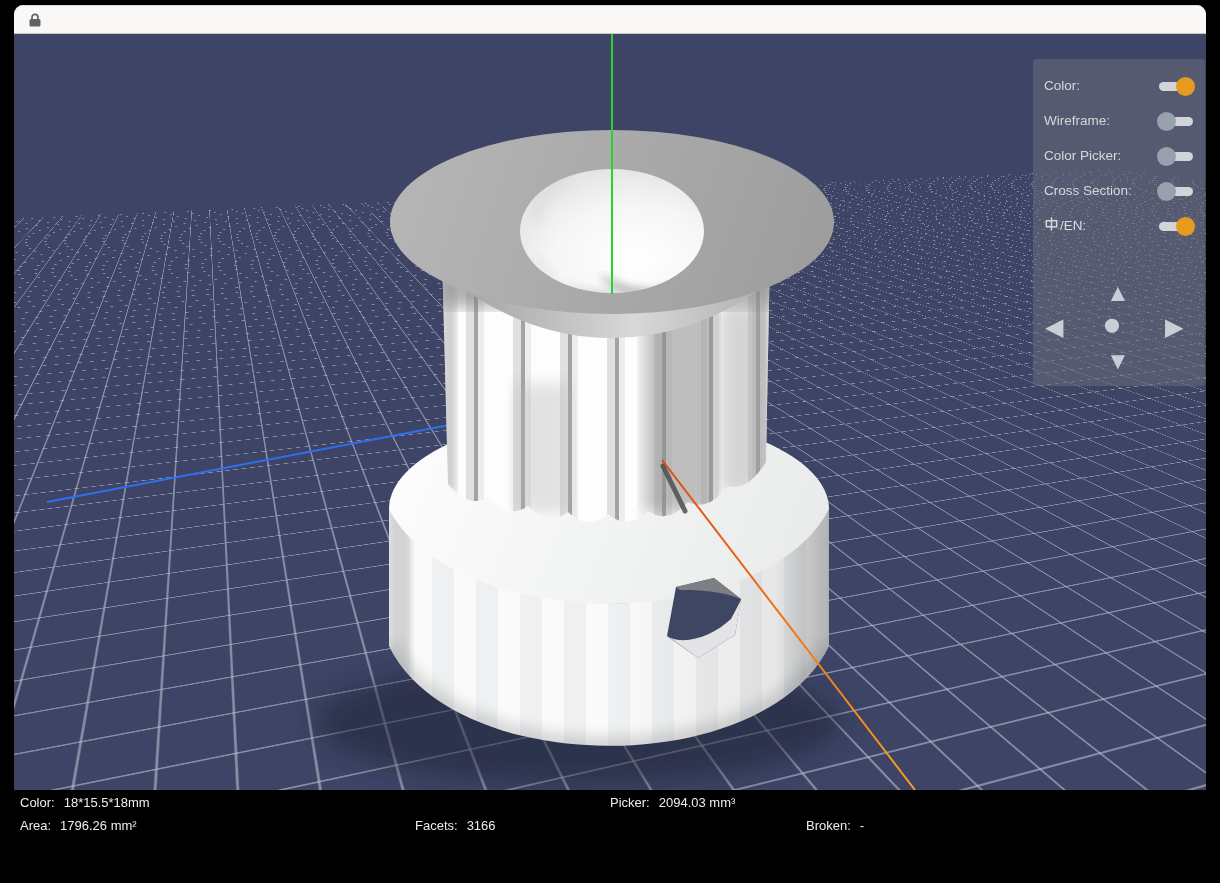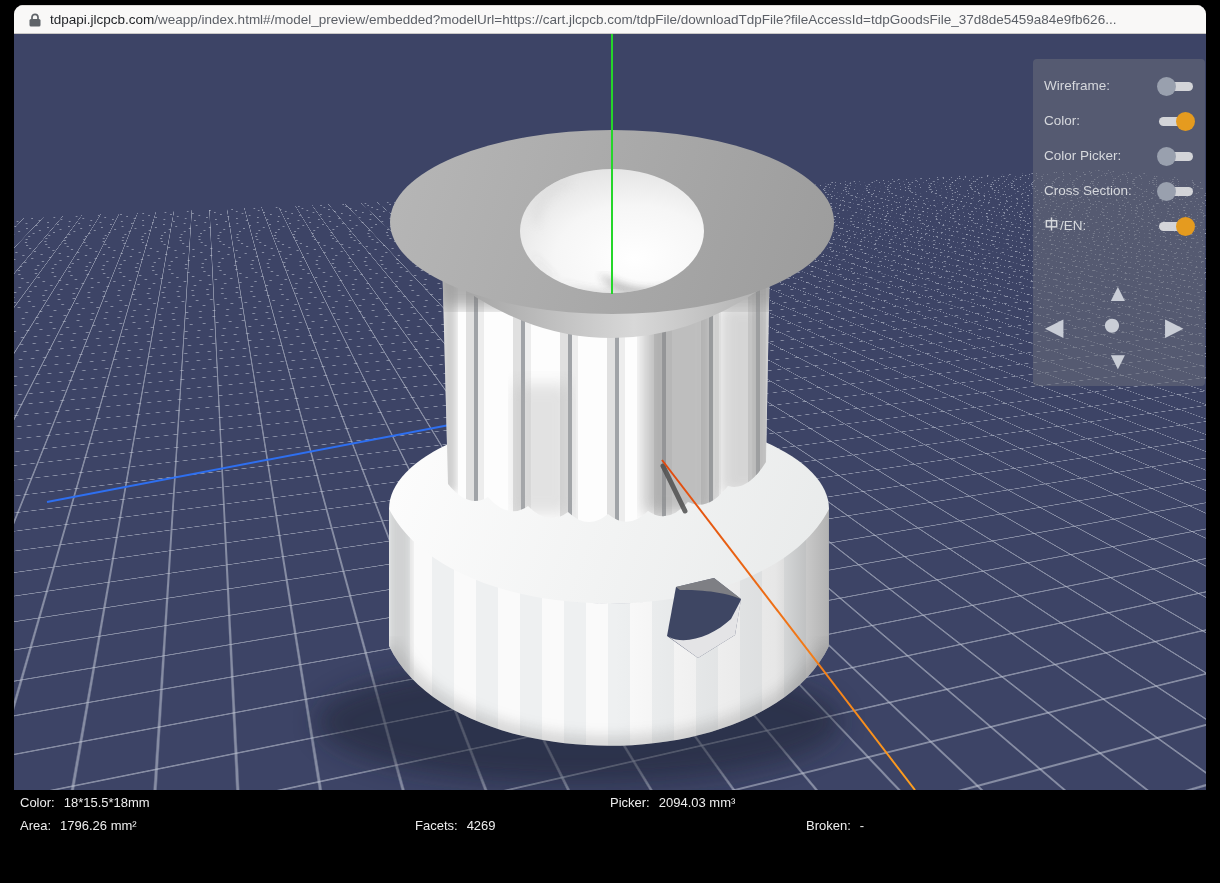--- a/index.html
+++ b/index.html
@@ -57,21 +57,20 @@
   <div class="window">
 
 
     <div class="urlbar">
       <span class="lock">
         <svg width="12" height="14" viewBox="0 0 12 14">
             <rect x="0.5" y="6" width="11" height="7.5" rx="1.5" fill="#5f6368"></rect>
             <path d="M3,6.5 V4.3 a3,3 0 0 1 6,0 V6.5" fill="none" stroke="#5f6368" stroke-width="1.7"></path>
           </svg>
       </span>
-      <span class="urltext"><span class="domain">tdpapi.jlcpcb.com</span><span>/weapp/index.html#/model_preview/embedded?modelUrl=https://cart.jlcpcb.com/tdpFile/downloadTdpFile?fileAccessId=tdpGoodsFile_37d8de5459a84e9fb626...</span></span>
     </div>
 
     <div class="viewport">
       <div class="grid-plane"></div>
 
       <svg class="model" width="1192" height="756" viewBox="0 0 1192 756">
         <defs>
           <linearGradient id="underG" gradientUnits="userSpaceOnUse" x1="376" y1="0" x2="820" y2="0">
             <stop offset="0" stop-color="#8e8e8e"></stop>
               <stop offset="0.55" stop-color="#d8d8d8"></stop>
@@ -166,29 +165,29 @@
         </g>
 
         <line x1="598" y1="0" x2="598" y2="260" stroke="#25d62a" stroke-width="2"></line>
 
         <line x1="649" y1="432" x2="671" y2="477" stroke="#4f4f4f" stroke-width="5" stroke-linecap="round" opacity="0.85"></line>
         <line x1="648" y1="426" x2="901" y2="756" stroke="url(#orangeG)" stroke-width="2"></line>
       </svg>
 
       <div class="panel">
         <div class="toggle-row">
+          <span class="toggle-label">Color:</span>
+          <span class="switch on">
+              <span class="track"></span>
+              <span class="knob"></span>
+            </span>
+        </div>
+        <div class="toggle-row">
           <span class="toggle-label">Wireframe:</span>
           <span class="switch off">
-              <span class="track"></span>
-              <span class="knob"></span>
-            </span>
-        </div>
-        <div class="toggle-row">
-          <span class="toggle-label">Color:</span>
-          <span class="switch on">
               <span class="track"></span>
               <span class="knob"></span>
             </span>
         </div>
         <div class="toggle-row">
           <span class="toggle-label">Color Picker:</span>
           <span class="switch off">
               <span class="track"></span>
               <span class="knob"></span>
             </span>
@@ -221,18 +220,18 @@
           <span class="nav right">▶</span>
           <span class="nav down">▼</span>
         </div>
       </div>
     </div>
 
     <div class="statusbar">
       <span class="stat" style="left:6px;top:5px;"><span class="lab">Color:</span><span>18*15.5*18mm</span></span>
       <span class="stat" style="left:596px;top:5px;"><span class="lab">Picker:</span><span>2094.03 mm³</span></span>
       <span class="stat" style="left:6px;top:28px;"><span class="lab">Area:</span><span>1796.26 mm²</span></span>
-      <span class="stat" style="left:401px;top:28px;"><span class="lab">Facets:</span><span>4269</span></span>
+      <span class="stat" style="left:401px;top:28px;"><span class="lab">Facets:</span><span>3166</span></span>
       <span class="stat" style="left:792px;top:28px;"><span class="lab">Broken:</span><span>-</span></span>
     </div>
 
   </div>
 </div>
 
 </body></html>

